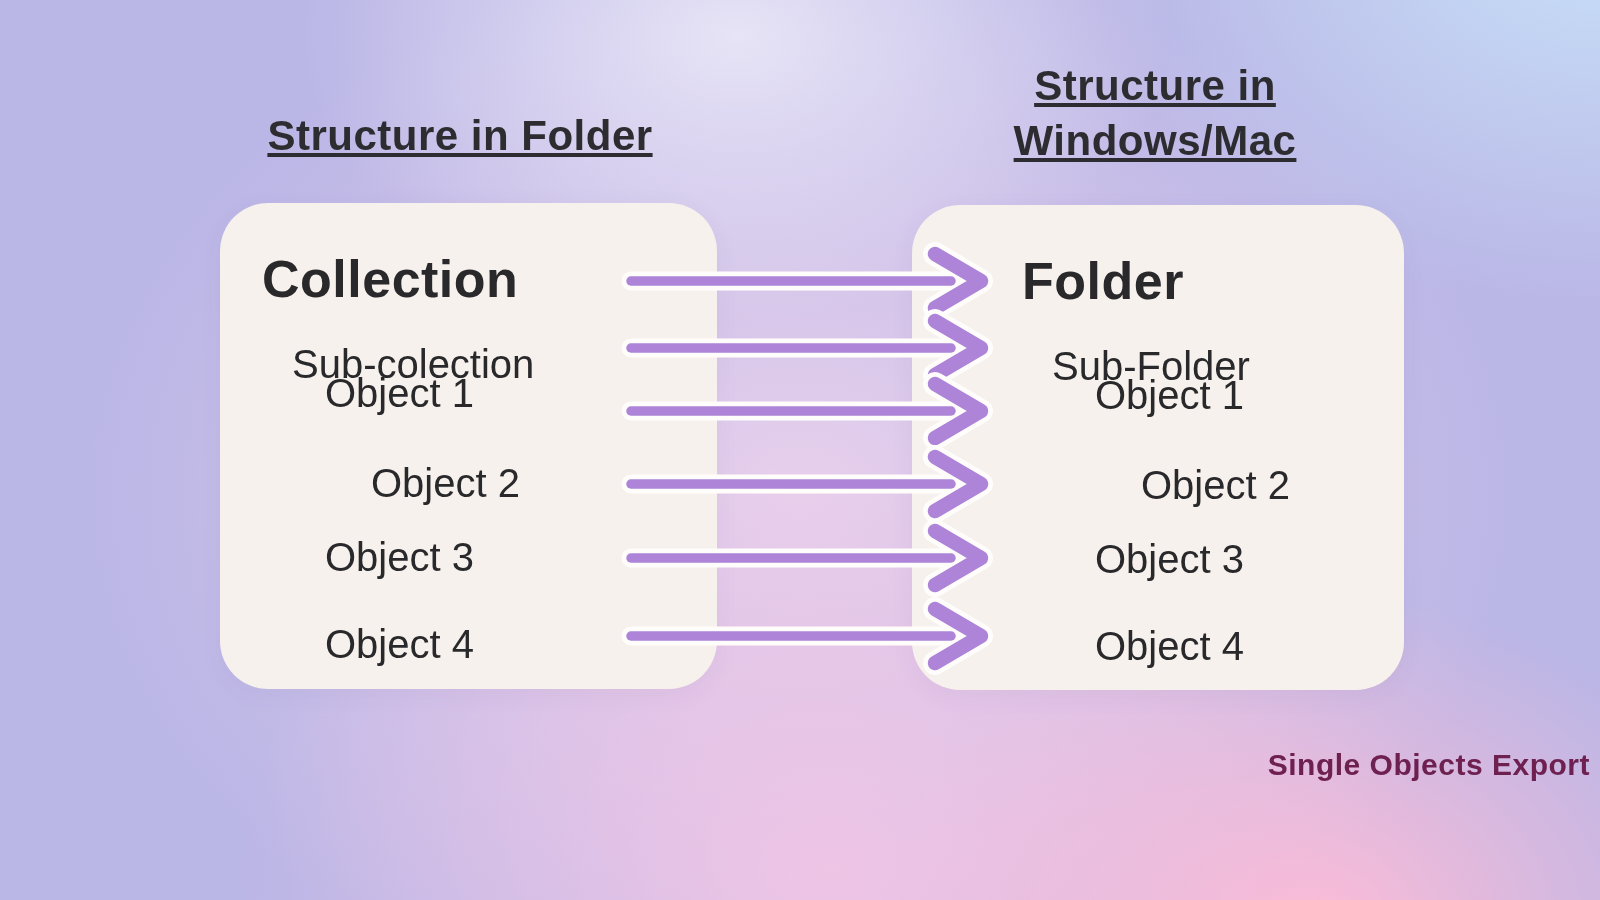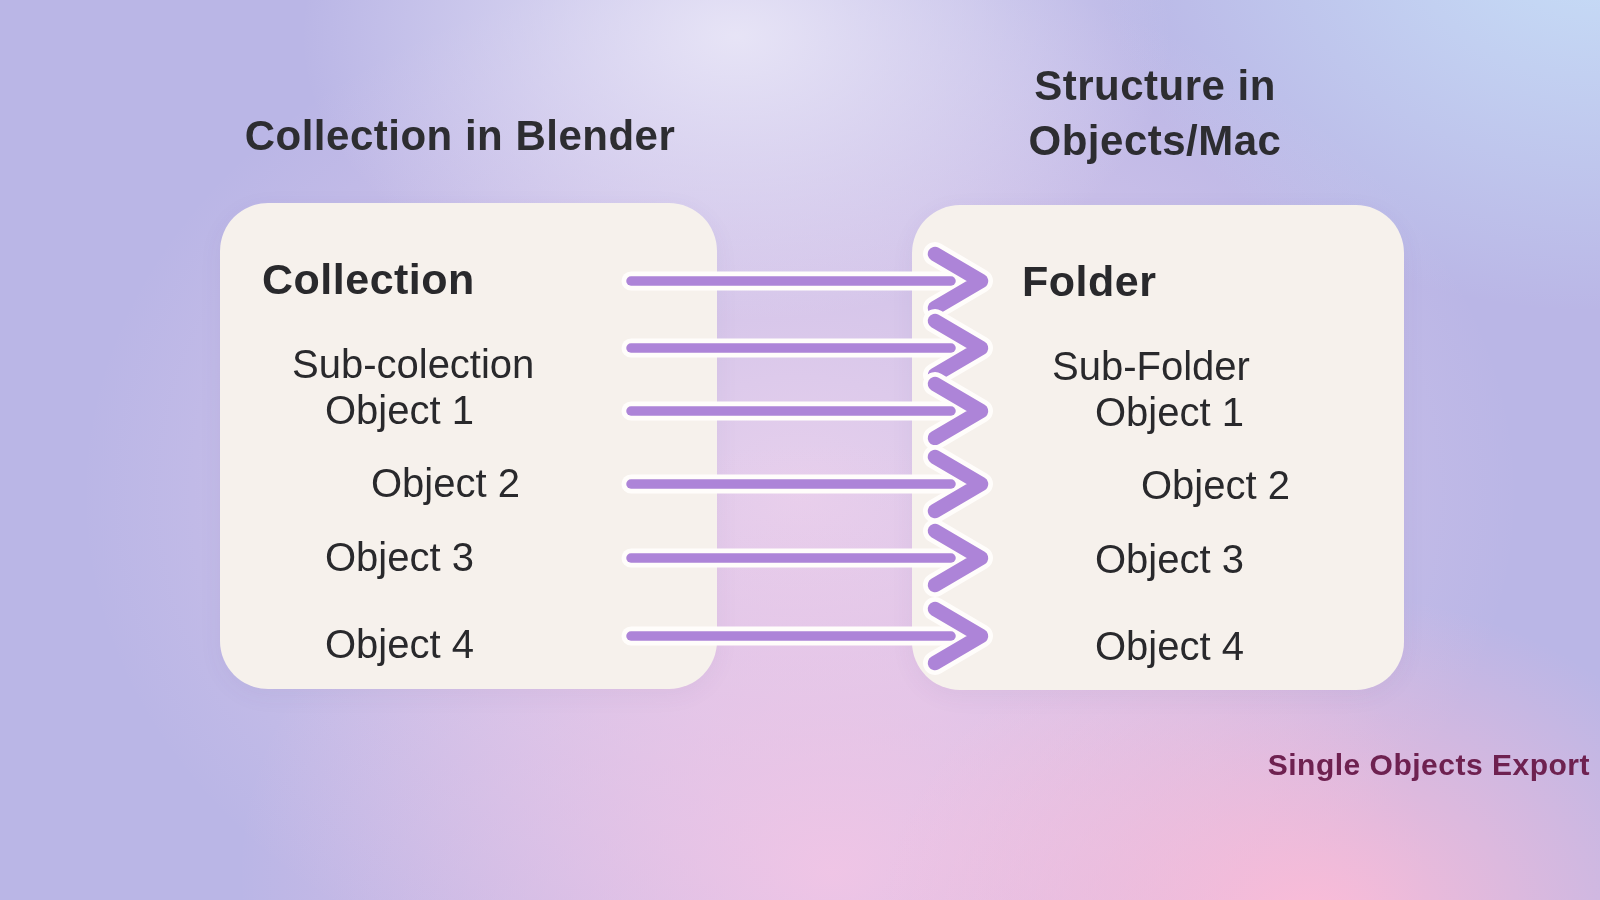--- a/index.html
+++ b/index.html
@@ -26,20 +26,21 @@
   }
 
   .title {
     position: absolute;
     text-align: center;
     font-size: 42px;
     font-weight: 600;
     line-height: 55px;
     color: #2d2d31;
     letter-spacing: 0.5px;
+    text-decoration: underline;
   }
   .title-left  { left: 200px; top: 108px; width: 520px; }
   .title-right { left: 900px; top: 58px;  width: 510px; }
 
   .panel {
     position: absolute;
     background: var(--panel-bg);
     border-radius: 48px;
     box-shadow: 0 6px 24px rgba(90, 70, 130, 0.06);
   }
@@ -51,26 +52,26 @@
     left: 0;
     width: 100%;
     height: 56px;
     display: flex;
     align-items: center;
     font-size: 40px;
     font-weight: 400;
     color: var(--text-dark);
     white-space: nowrap;
   }
-  .row.bold { font-size: 43px; font-weight: 800; letter-spacing: 0.5px; }
+  .row.bold { font-size: 52px; font-weight: 800; letter-spacing: 0.5px; }
 
   
   .r0 { top: 48px; }
   .r1 { top: 133px; }
-  .r2 { top: 179px; text-align: right; }
+  .r2 { top: 162px; text-align: right; }
   .r3 { top: 252px; margin-left: 46px; }
   .r4 { top: 326px; }
   .r5 { top: 413px; }
 
   .panel-left  .row       { padding-left: 105px; }
   .panel-left  .row.lvl0  { padding-left: 42px; }
   .panel-left  .row.lvl1  { padding-left: 72px; }
   .panel-right .row       { padding-left: 183px; }
   .panel-right .row.lvl0  { padding-left: 110px; }
   .panel-right .row.lvl1  { padding-left: 140px; }
@@ -107,26 +108,26 @@
     letter-spacing: 0.5px;
     color: var(--footer-text);
   }
 </style>
 </head>
 <body>
 
 <div class="canvas">
 
   <div class="title title-left">
-    <span>Collection in Blender</span>
+    <span>Structure in Folder</span>
   </div>
 
   <div class="title title-right">
     <div>Structure in</div>
-    <div>Objects/Mac</div>
+    <div>Windows/Mac</div>
   </div>
 
   <div class="panel panel-left">
     <div class="row bold lvl0 r0">Collection</div>
     <div class="row lvl1 r1">Sub-colection</div>
     <div class="row r2">Object 1</div>
     <div class="row r3">Object 2</div>
     <div class="row r4">Object 3</div>
     <div class="row r5">Object 4</div>
   </div>

